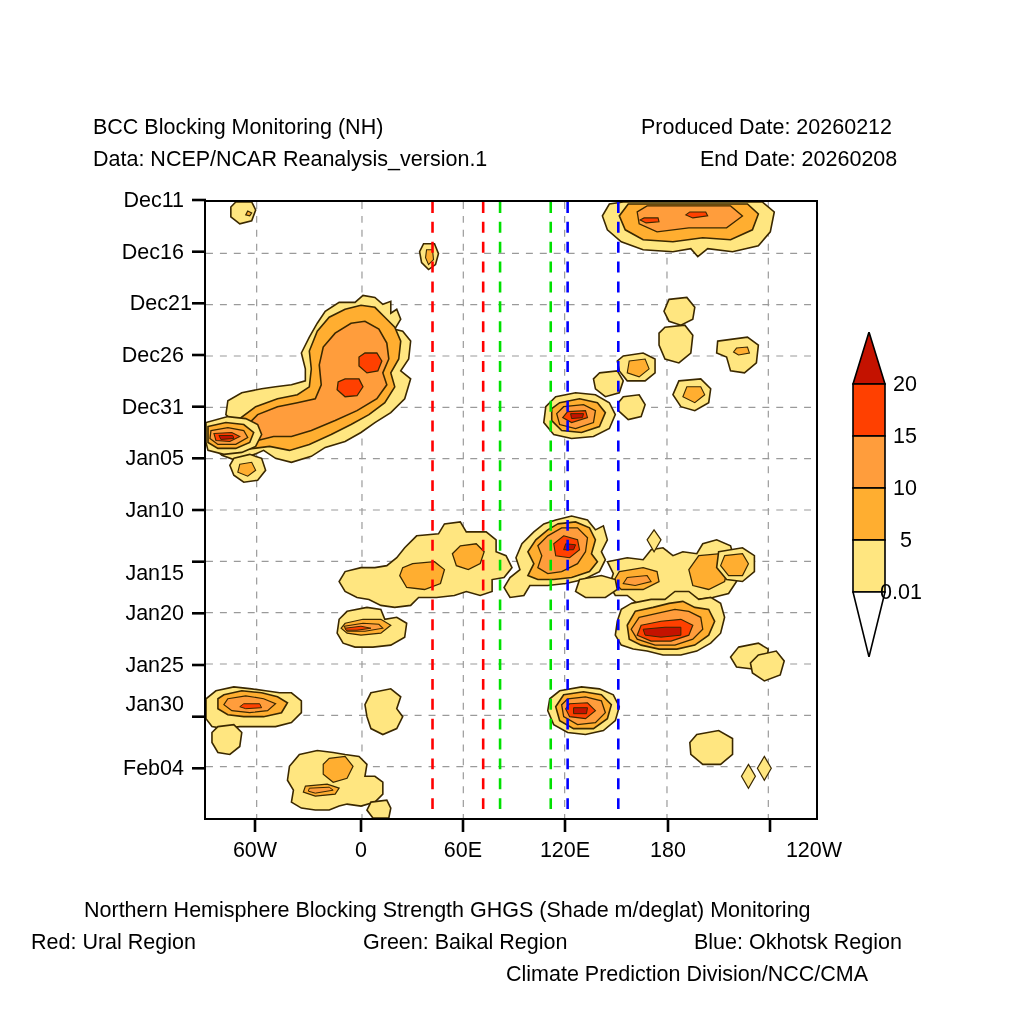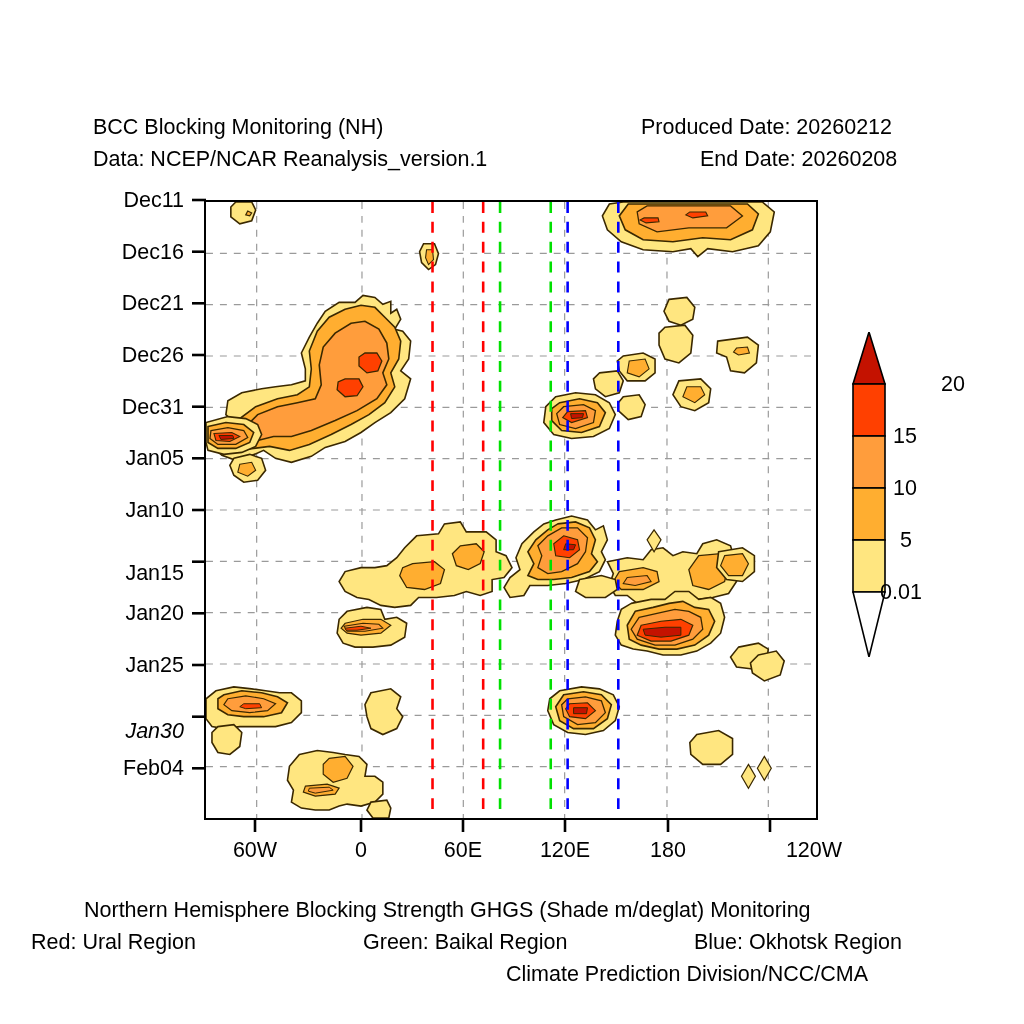--- a/index.html
+++ b/index.html
@@ -254,49 +254,49 @@
       <line x1="361" y1="818" x2="361" y2="832"></line>
       <line x1="463" y1="818" x2="463" y2="832"></line>
       <line x1="565" y1="818" x2="565" y2="832"></line>
       <line x1="668" y1="818" x2="668" y2="832"></line>
       <line x1="770" y1="818" x2="770" y2="832"></line>
     </g>
   </svg>
 
   <div class="ytick-label" style="left:64px;top:200px;">Dec11</div>
   <div class="ytick-label" style="left:64px;top:251.7px;">Dec16</div>
-  <div class="ytick-label" style="left:64px;top:303.3px;">Dec21</div>
+  <div class="ytick-label" style="left:72px;top:303.3px;">Dec21</div>
   <div class="ytick-label" style="left:64px;top:355px;">Dec26</div>
   <div class="ytick-label" style="left:64px;top:406.7px;">Dec31</div>
   <div class="ytick-label" style="left:64px;top:458.3px;">Jan05</div>
   <div class="ytick-label" style="left:64px;top:510px;">Jan10</div>
   <div class="ytick-label" style="left:64px;top:561.7px;margin-top:11px;">Jan15</div>
   <div class="ytick-label" style="left:64px;top:613.3px;">Jan20</div>
   <div class="ytick-label" style="left:64px;top:665px;">Jan25</div>
-  <div class="ytick-label" style="left:64px;top:731px;font-style:italic;">Jan30</div>
+  <div class="ytick-label" style="left:64px;top:704px;">Jan30</div>
   <div class="ytick-label" style="left:64px;top:768.3px;">Feb04</div>
 
   <div class="xtick-label" style="left:255px;">60W</div>
   <div class="xtick-label" style="left:361px;">0</div>
   <div class="xtick-label" style="left:463px;">60E</div>
   <div class="xtick-label" style="left:565px;">120E</div>
   <div class="xtick-label" style="left:668px;">180</div>
   <div class="xtick-label" style="left:770px;margin-left:44px;">120W</div>
 
   <svg id="cbar" viewBox="0 0 34 325" preserveAspectRatio="none">
     <g stroke="#000" stroke-width="1.6">
       <polygon fill="#C41200" points="17,0 33,52 1,52"></polygon>
       <rect x="1" y="52" width="32" height="52" fill="#FF4000"></rect>
       <rect x="1" y="104" width="32" height="52" fill="#FF9D3C"></rect>
       <rect x="1" y="156" width="32" height="52" fill="#FFAE30"></rect>
       <rect x="1" y="208" width="32" height="52" fill="#FFE680"></rect>
       <polygon fill="#FFFFFF" points="1,260 33,260 17,325"></polygon>
     </g>
   </svg>
-  <div class="cb-label" style="top:384px;margin-left:48px;">20</div>
+  <div class="cb-label" style="top:384px;">20</div>
   <div class="cb-label" style="top:436px;">15</div>
   <div class="cb-label" style="top:488px;">10</div>
   <div class="cb-label" style="top:540px;left:900px;">5</div>
   <div class="cb-label" style="top:592px;left:880px;">0.01</div>
 
   <div class="foot" id="foot1">Northern Hemisphere Blocking Strength GHGS (Shade m/deglat) Monitoring</div>
   <div class="foot" id="foot2a">Red: Ural Region</div>
   <div class="foot" id="foot2b">Green: Baikal Region</div>
   <div class="foot" id="foot2c">Blue: Okhotsk Region</div>
   <div class="foot" id="foot3">Climate Prediction Division/NCC/CMA</div>

